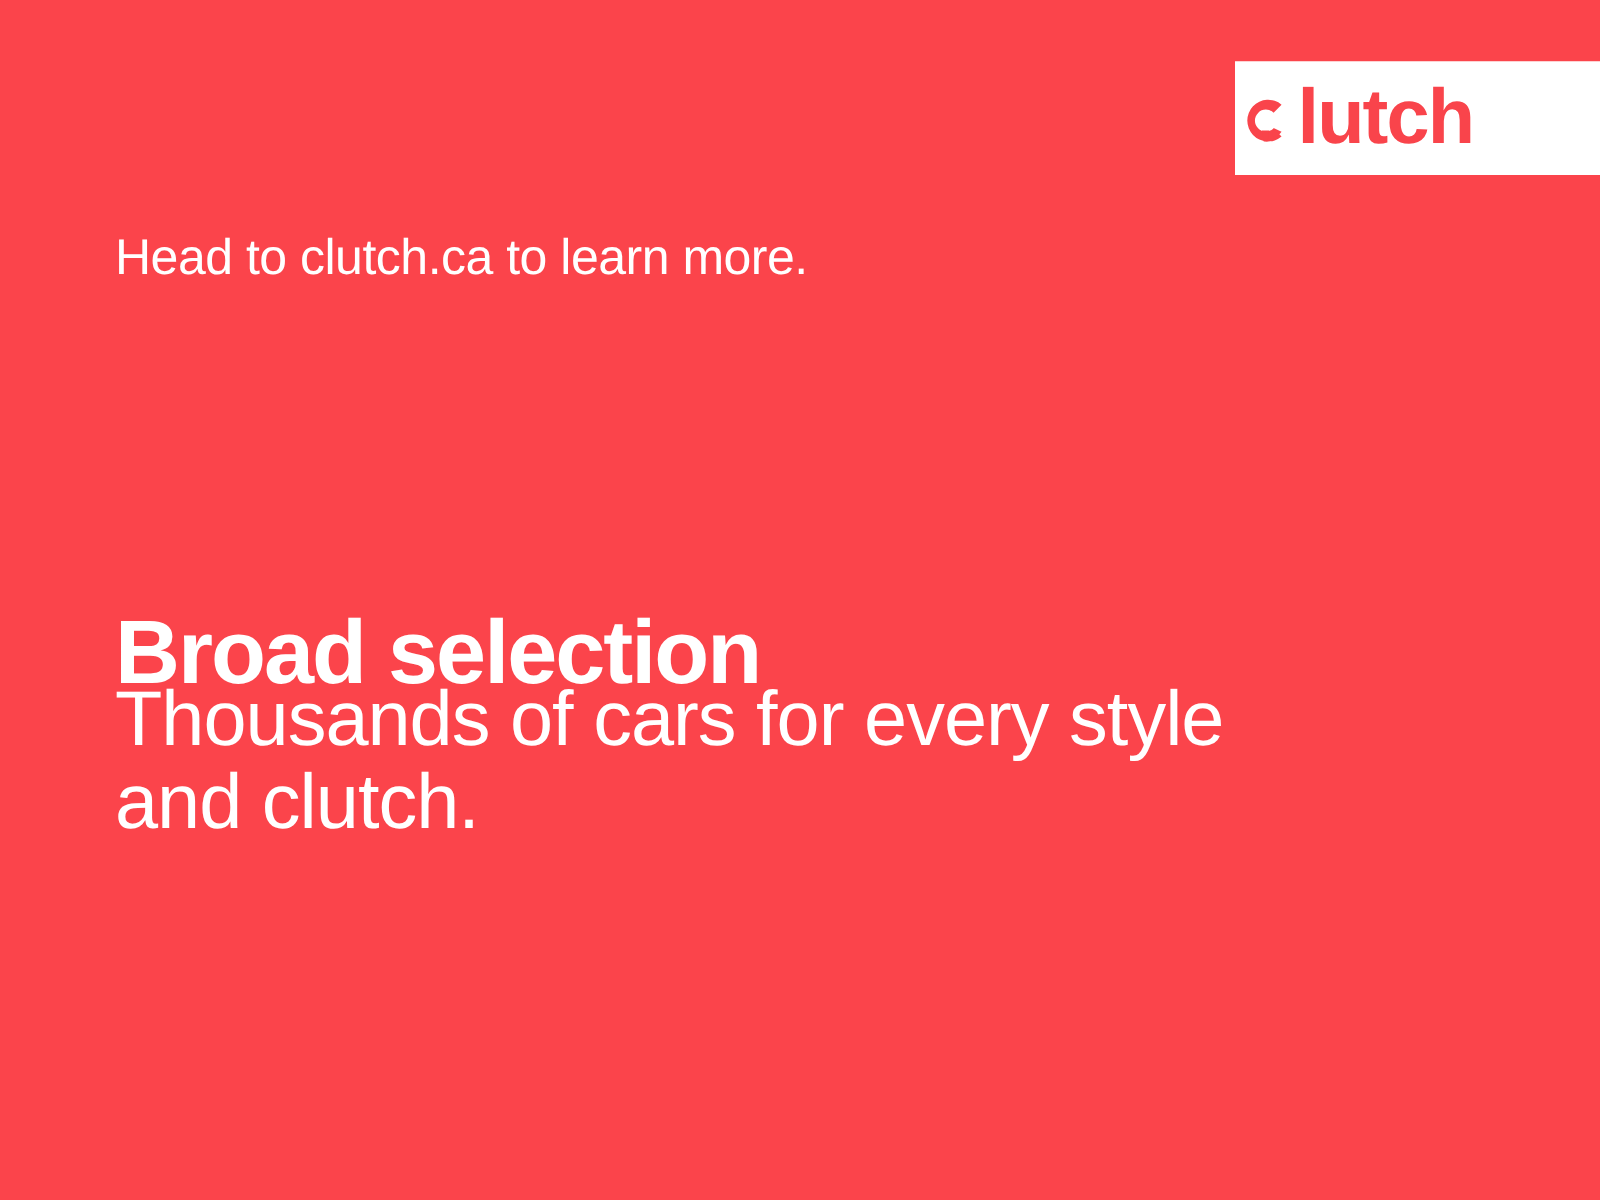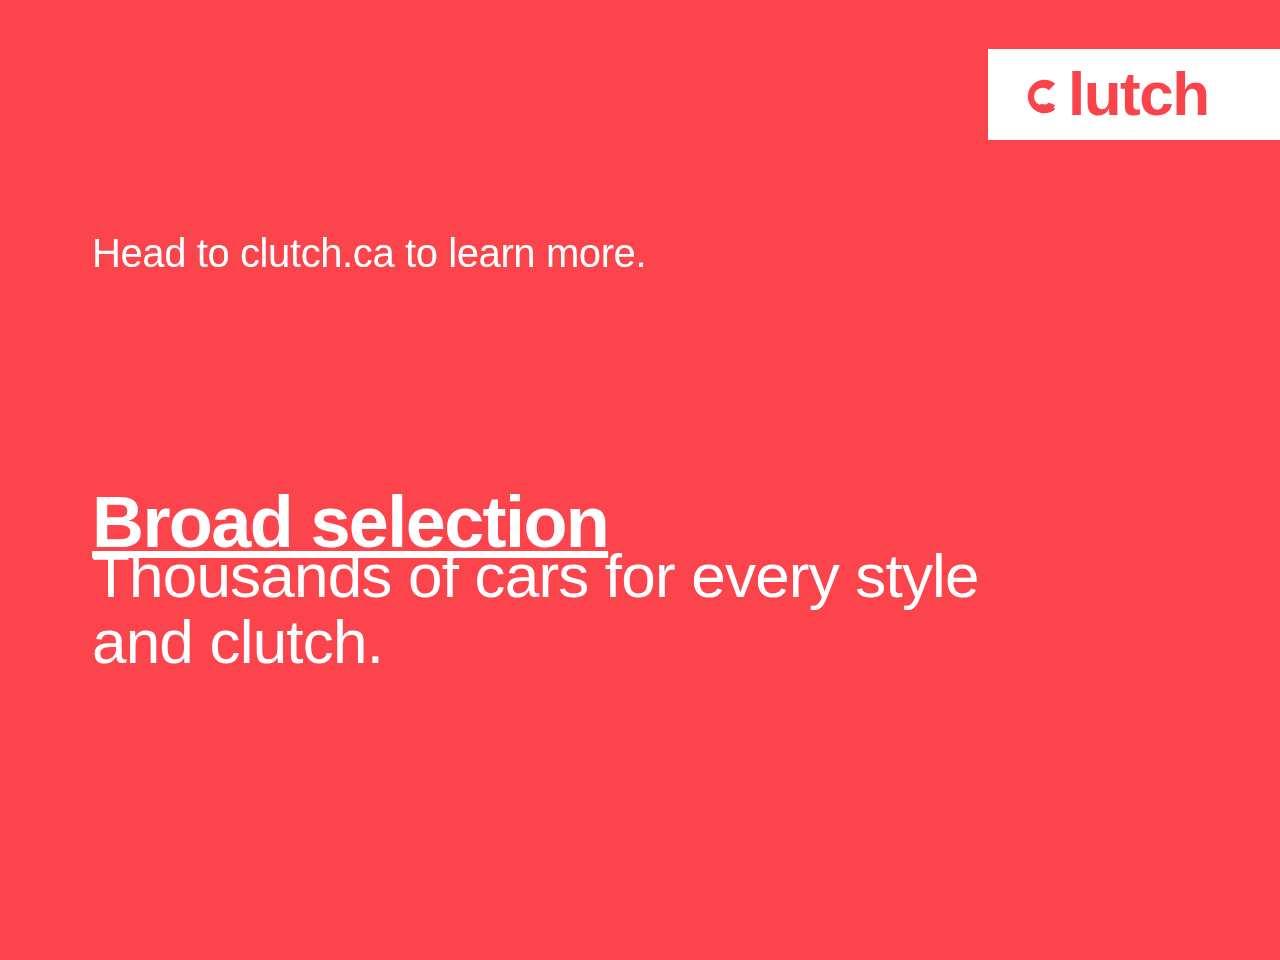--- a/index.html
+++ b/index.html
@@ -26,21 +26,20 @@
   #logo-badge {
     position: absolute;
     left: 988px;
     top: 49px;
     width: 292px;
     height: 91px;
     background: #FFFFFF;
     display: flex;
     align-items: center;
     box-sizing: border-box;
-    padding-left: 30px;
   }
   #logo-lockup {
     display: flex;
     align-items: center;
     height: 60px;
   }
   #logo-mark {
     display: block;
     width: 49px;
     height: 49px;
@@ -64,35 +63,33 @@
   #eyebrow {
     position: absolute;
     left: 92px;
     top: 182px;
     font-size: 40px;
     font-weight: 400;
     color: #FFFFFF;
     letter-spacing: -0.4px;
     line-height: 1.2;
     white-space: nowrap;
-    margin-top: 47px;
   }
 
   
   #headline {
     position: absolute;
     left: 92px;
     top: 437px;
     font-size: 72px;
     font-weight: 700;
     color: #FFFFFF;
     letter-spacing: -1.6px;
     line-height: 1.05;
     white-space: nowrap;
-    text-decoration: underline;
   }
 
   #subheadline {
     position: absolute;
     left: 92px;
     top: 543px;
     width: 960px;
     font-size: 62px;
     font-weight: 400;
     color: #FFFFFF;

